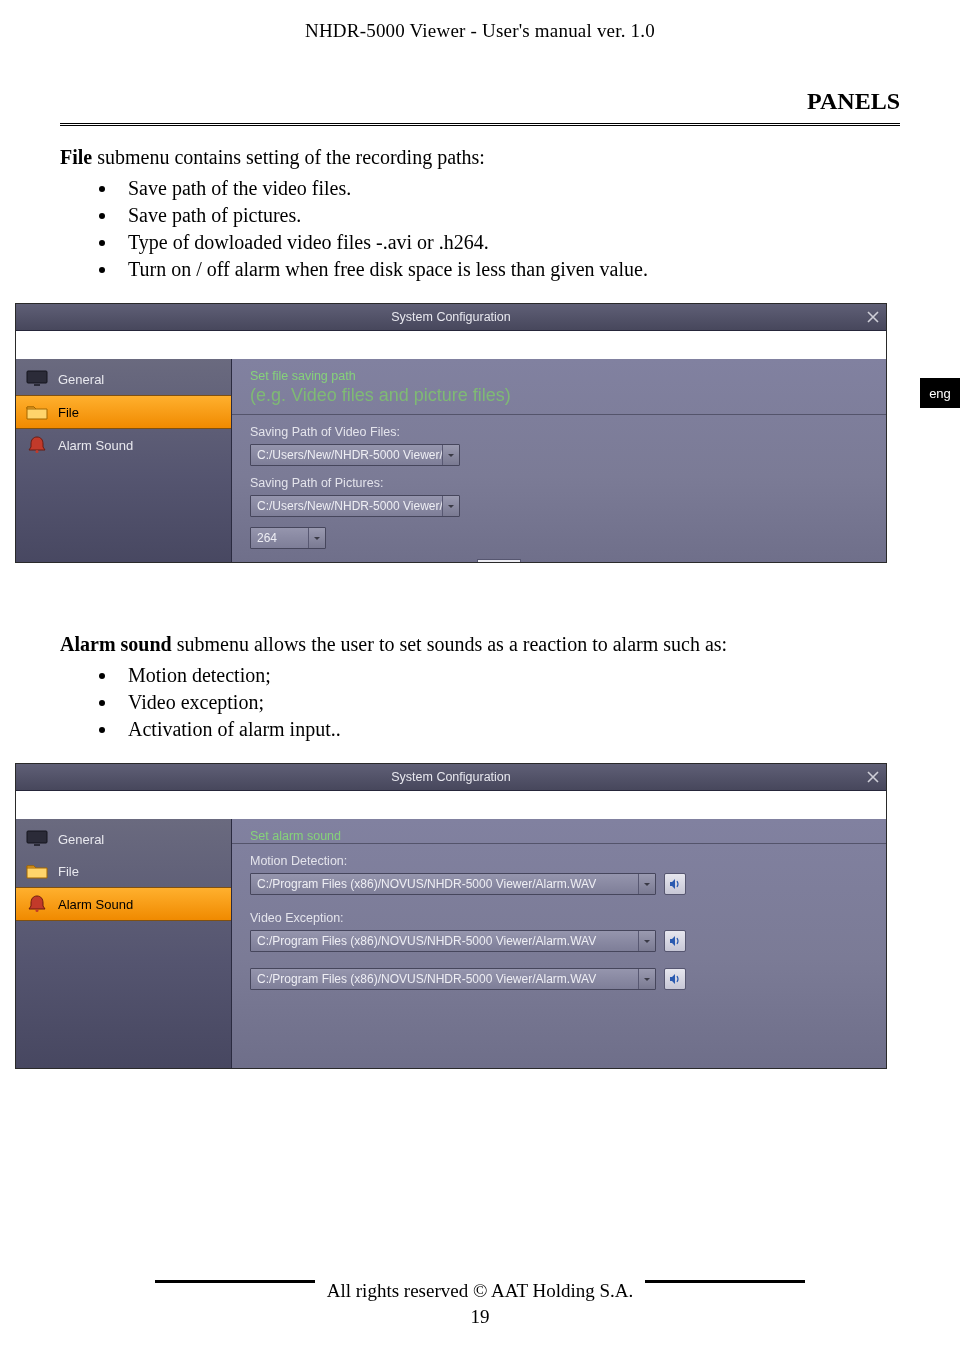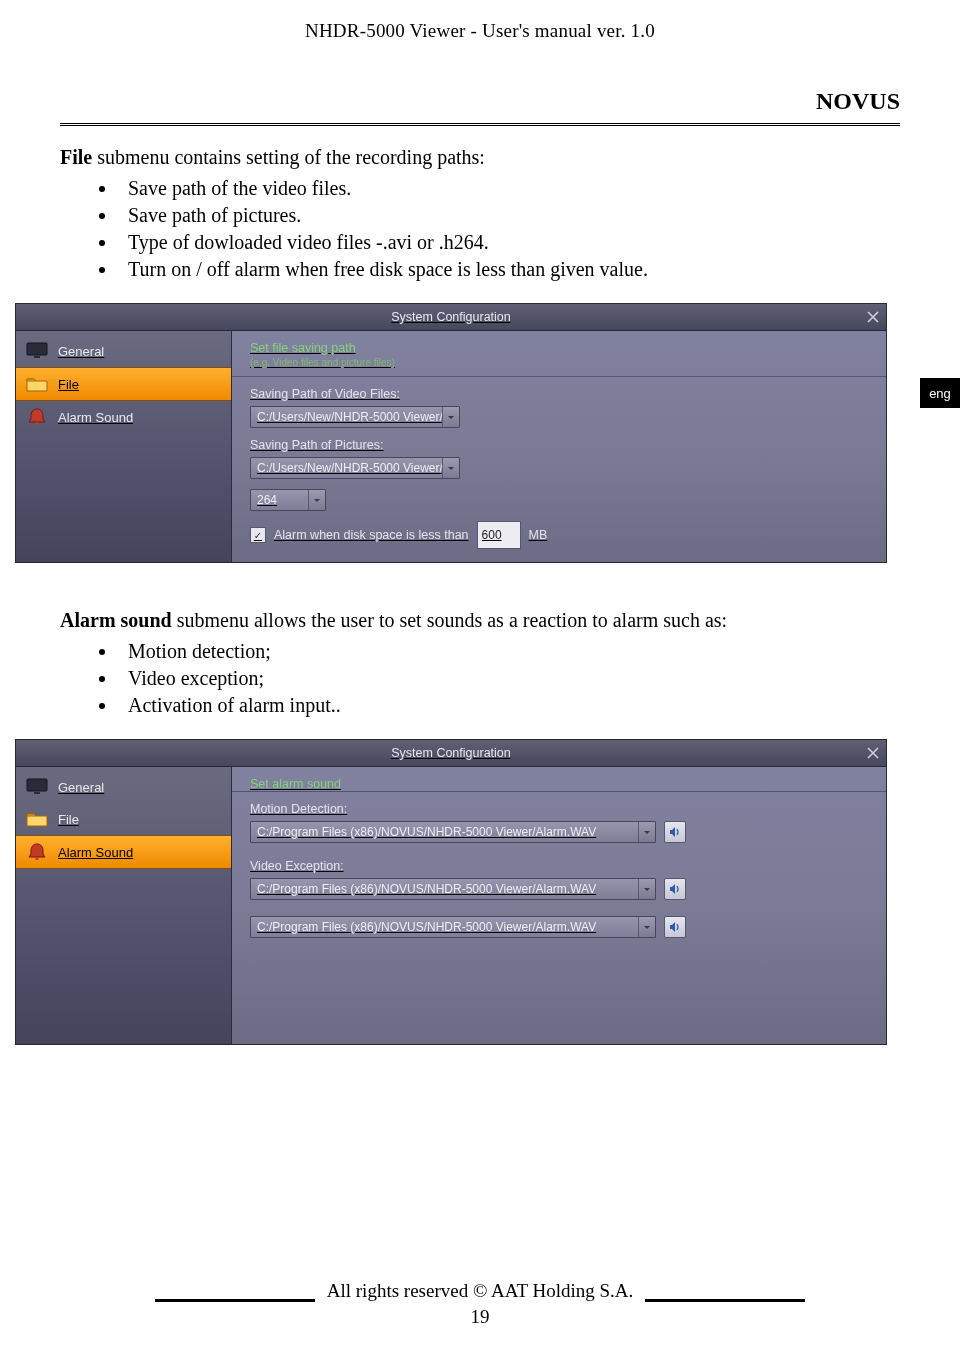--- a/index.html
+++ b/index.html
@@ -52,21 +52,20 @@
   }
   
   .shot {
     position: relative;
     width: 872px;
     margin-left: -45px;
     border: 1px solid #2a2a2a;
     box-sizing: border-box;
     font-family: Tahoma, Arial, sans-serif;
     overflow: hidden;
-    text-decoration: underline;
   }
   .shot-titlebar {
     height: 26px;
     line-height: 26px;
     text-align: center;
     font-size: 12.5px;
     color: #e8e8ef;
     background: linear-gradient(to bottom, #5f5f76, #47475c);
     position: relative;
     border-bottom: 1px solid #26263a;
@@ -79,20 +78,21 @@
     height: 26px;
     display: flex;
     align-items: center;
     justify-content: center;
     color: #d7d7e2;
     font-size: 16px;
     cursor: default;
   }
   .shot-body {
     display: flex;
+    margin-top: 28px;
   }
   .shot-sidebar {
     width: 216px;
     background: linear-gradient(to bottom, #6a6a7f 0%, #555570 50%, #43435c 100%);
     border-right: 1px solid #2b2b40;
     padding-top: 4px;
     box-sizing: border-box;
   }
   .sb-item {
     display: flex;
@@ -122,21 +122,21 @@
     padding: 8px 18px 16px 18px;
     box-sizing: border-box;
   }
   .hint-title {
     color: #86d27a;
     font-size: 12.5px;
     margin-top: 2px;
   }
   .hint-sub {
     color: #7fba74;
-    font-size: 10px;
+    font-size: 18px;
     margin-top: 2px;
     margin-bottom: 8px;
   }
   .sep-line {
     border-top: 1px solid #54546b;
     margin: 0 -18px 10px -18px;
   }
   .fld-label {
     color: #e4e4ec;
     font-size: 12.5px;
@@ -210,34 +210,34 @@
     height: 22px;
     background: linear-gradient(to bottom, #e6e6ee, #c7c7d6);
     border: 1px solid #565670;
     border-radius: 2px;
     display: flex;
     align-items: center;
     justify-content: center;
     box-sizing: border-box;
   }
   .para2 {
-    margin-top: 44px;
+    margin-top: 68px;
     font-size: 20px;
     line-height: 1.35;
   }
   .footer {
     position: absolute;
     left: 0; right: 0;
     bottom: 20px;
     text-align: center;
     font-size: 19px;
   }
   .footer .bars {
     display: flex;
-    align-items: flex-end;
+    align-items: flex-start;
     justify-content: center;
     gap: 12px;
   }
   .footer .bar {
     height: 3px;
     width: 160px;
     background: #000;
   }
   .footer .page-num {
     margin-top: 4px;
@@ -258,21 +258,21 @@
     justify-content: center;
   }
 </style>
 </head>
 <body>
 
 <div class="page">
 
   <div class="header">NHDR-5000 Viewer - User's manual ver. 1.0</div>
 
-  <div class="panels-title">NOVUS</div>
+  <div class="panels-title">PANELS</div>
   <hr class="double-rule">
 
   <div class="intro">
     <span class="bold">File</span><span> submenu contains setting of the recording paths:</span>
   </div>
   <ul class="bullets">
     <li>Save path of the video files.</li>
     <li>Save path of pictures.</li>
     <li>Type of dowloaded video files -.avi or .h264.</li>
     <li>Turn on / off alarm when free disk space is less than given value.</li>

